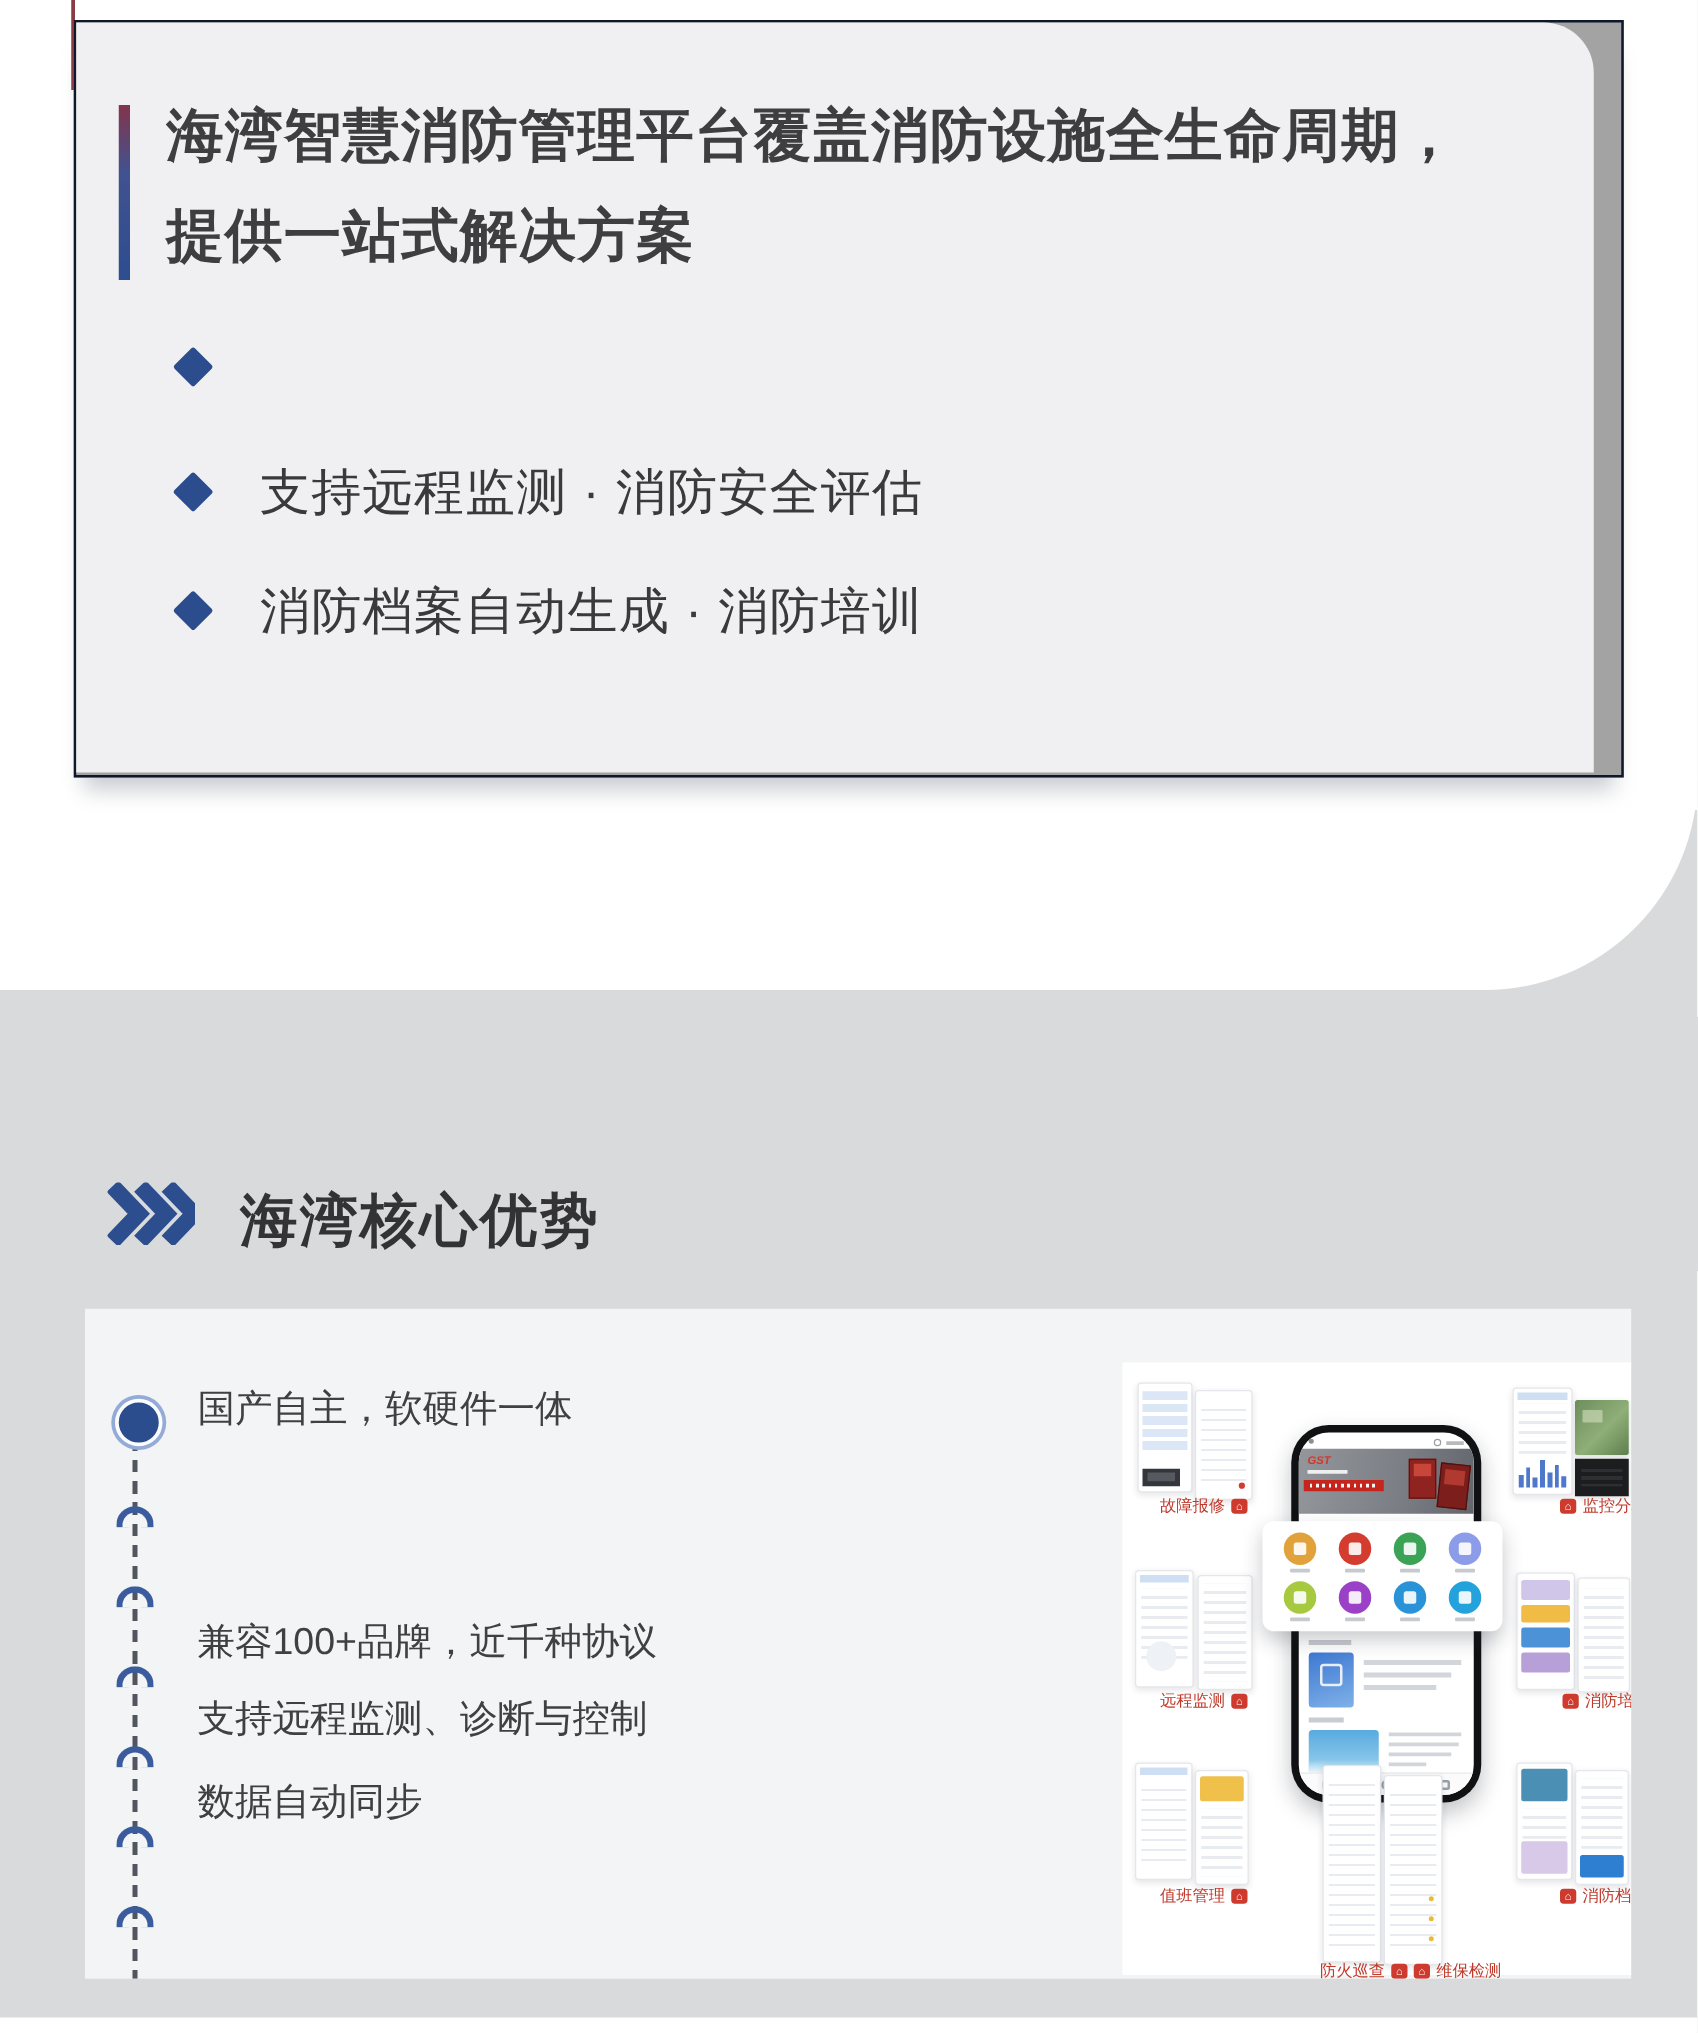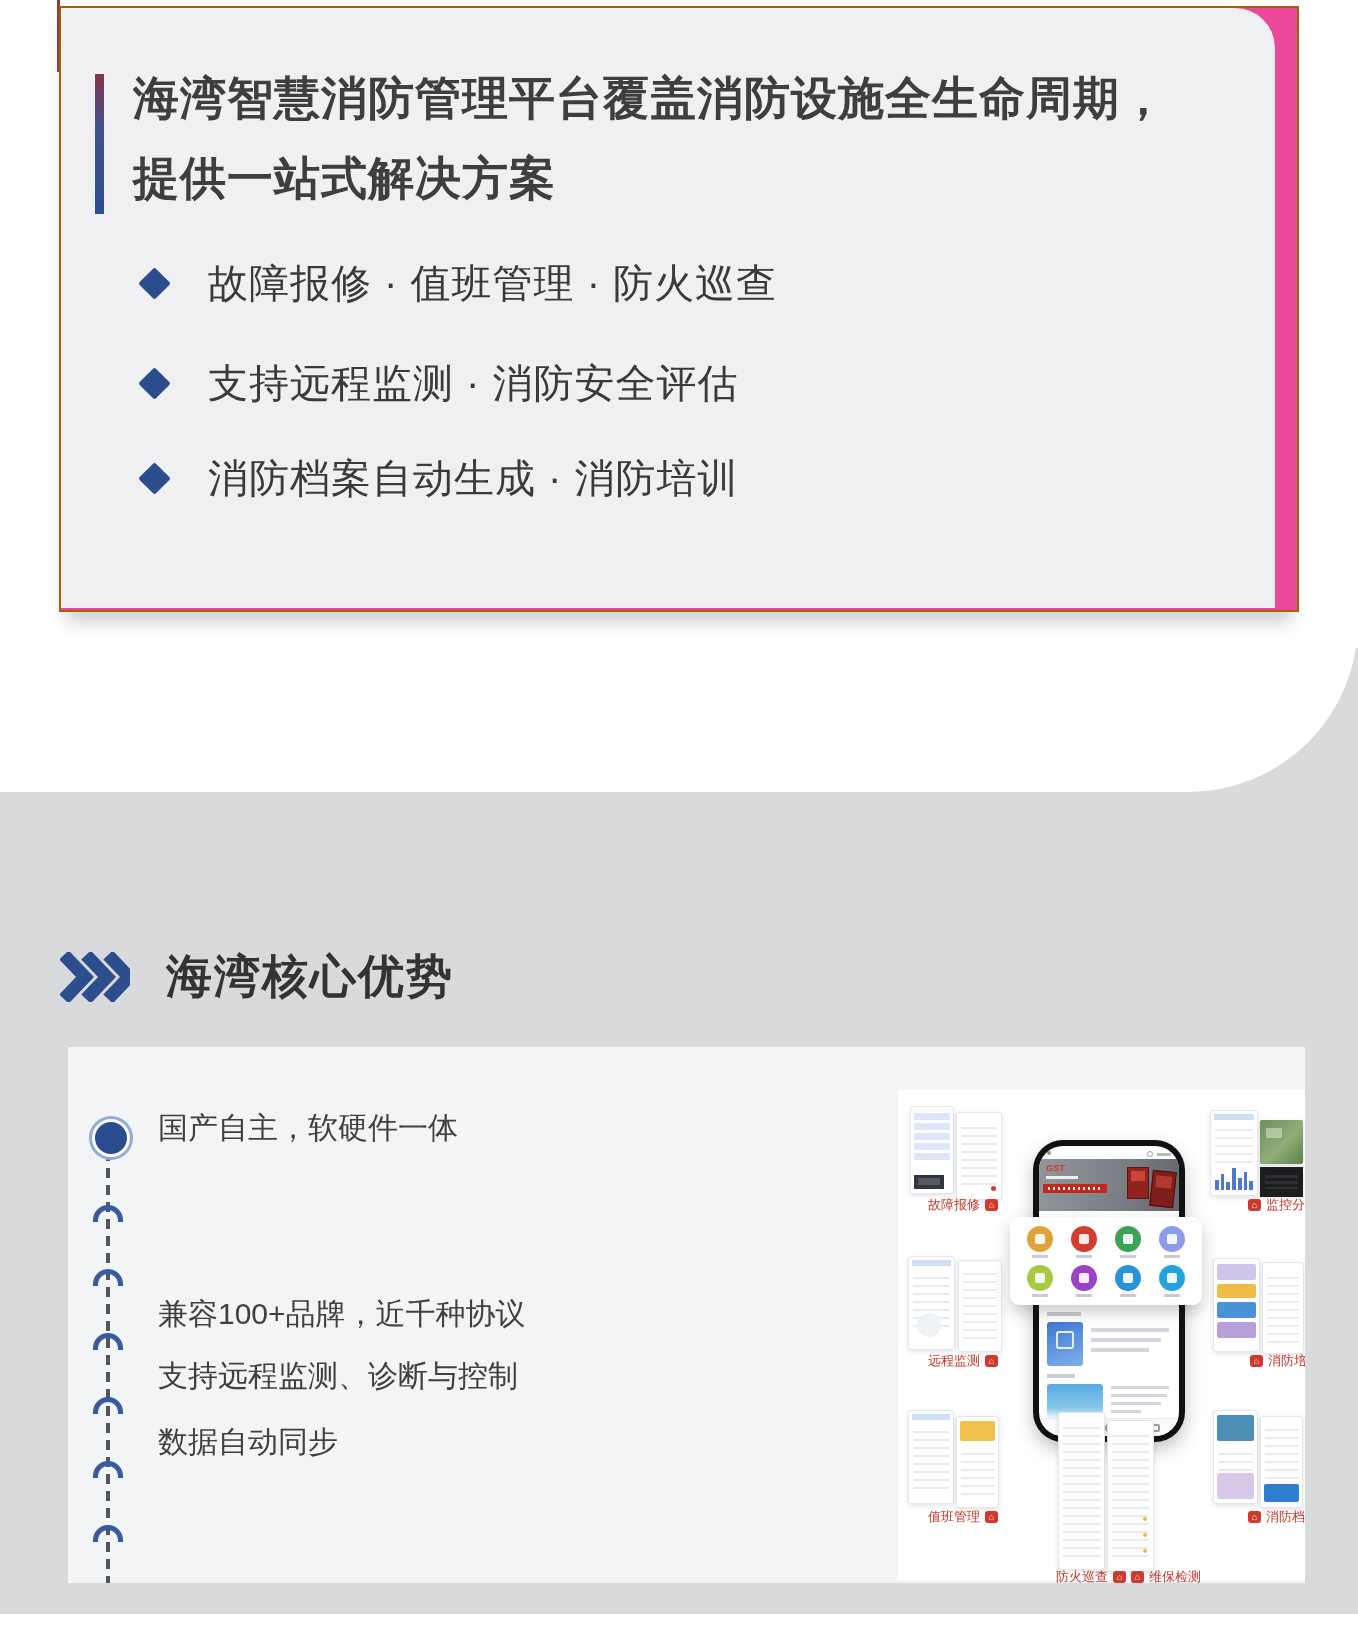--- a/index.html
+++ b/index.html
@@ -6,37 +6,37 @@
   .page{position:relative;width:1358px;height:1628px;overflow:hidden;
         font-family:"Liberation Sans","DejaVu Sans",sans-serif;background:#fff;}
 
   
   .bg-band{position:absolute;left:0;top:648px;width:100%;height:966px;background:#d9dadb;}
   .top-white{position:absolute;left:0;top:0;width:100%;height:792px;background:#ffffff;
              border-bottom-right-radius:170px;}
   .red-tick{position:absolute;left:57px;top:0;width:3px;height:72px;background:#8c3a44;}
 
   
-  .hero-box{position:absolute;left:59px;top:6px;width:1236px;height:602px;background:#ec4899;
-            border:2px solid #a16207;box-shadow:0 18px 16px -8px rgba(140,145,158,.45);}
+  .hero-box{position:absolute;left:59px;top:16px;width:1236px;height:602px;background:#a3a3a3;
+            border:2px solid #0f172a;box-shadow:0 18px 16px -8px rgba(140,145,158,.45);}
   .hero-panel{position:absolute;left:0;top:0;right:22px;bottom:2px;background:#f0f0f2;
               border-top-right-radius:40px;}
   .accent-bar{position:absolute;left:34px;top:66px;width:9px;height:140px;
               background:linear-gradient(#83344c 0%,#41528f 38%,#2d4d8e 100%);}
   .hero-line{position:absolute;left:72px;height:60px;line-height:60px;font-size:46px;
              font-weight:bold;color:#3e3e40;letter-spacing:1px;white-space:nowrap;}
   .hero-l1{top:60px;} .hero-l2{top:140px;}
   .bullet-row{position:absolute;left:78px;height:64px;display:flex;align-items:center;}
   .b1{top:243px;} .b2{top:343px;} .b3{top:438px;}
   .diamond{width:23px;height:23px;background:#2c4d8d;transform:rotate(45deg);
            border-radius:2px;margin:0 42px 0 4px;flex:none;}
   .bullet-text{font-size:40px;font-weight:500;color:#3a3a3c;letter-spacing:1px;white-space:nowrap;}
 
   
-  .adv-header{position:absolute;left:60px;top:946px;display:flex;align-items:center;gap:36px;}
+  .adv-header{position:absolute;left:86px;top:946px;display:flex;align-items:flex-start;gap:36px;}
   .adv-title{font-size:46px;font-weight:bold;color:#333336;letter-spacing:2px;white-space:nowrap;}
 
   
   .adv-card{position:absolute;left:68px;top:1047px;width:1237px;height:536px;
             background:#f3f4f5;overflow:hidden;}
   .tl-line{position:absolute;left:38px;top:104px;width:4px;height:432px;
            background:repeating-linear-gradient(180deg,#50555e 0 10px,transparent 10px 17px);}
   .tl-circle{position:absolute;left:24px;top:72px;width:32px;height:32px;border-radius:50%;
              background:#2b4c8d;border:3px solid #fbfcfd;box-shadow:0 0 0 3px #93abd6;}
   .tl-arc{position:absolute;left:25px;width:30px;height:17px;border:5px solid #3a5c9e;
@@ -137,21 +137,20 @@
   <div class="red-tick"></div>
 
   <div class="hero-box">
     <div class="hero-panel"></div>
     <div class="accent-bar"></div>
     <div class="hero-line hero-l1">海湾智慧消防管理平台覆盖消防设施全生命周期，</div>
     <div class="hero-line hero-l2">提供一站式解决方案</div>
 
     <div class="bullet-row b1">
       <span class="diamond"></span>
-      <span class="bullet-text">故障报修 · 值班管理 · 防火巡查</span>
     </div>
     <div class="bullet-row b2">
       <span class="diamond"></span>
       <span class="bullet-text">支持远程监测 · 消防安全评估</span>
     </div>
     <div class="bullet-row b3">
       <span class="diamond"></span>
       <span class="bullet-text">消防档案自动生成 · 消防培训</span>
     </div>
   </div>

